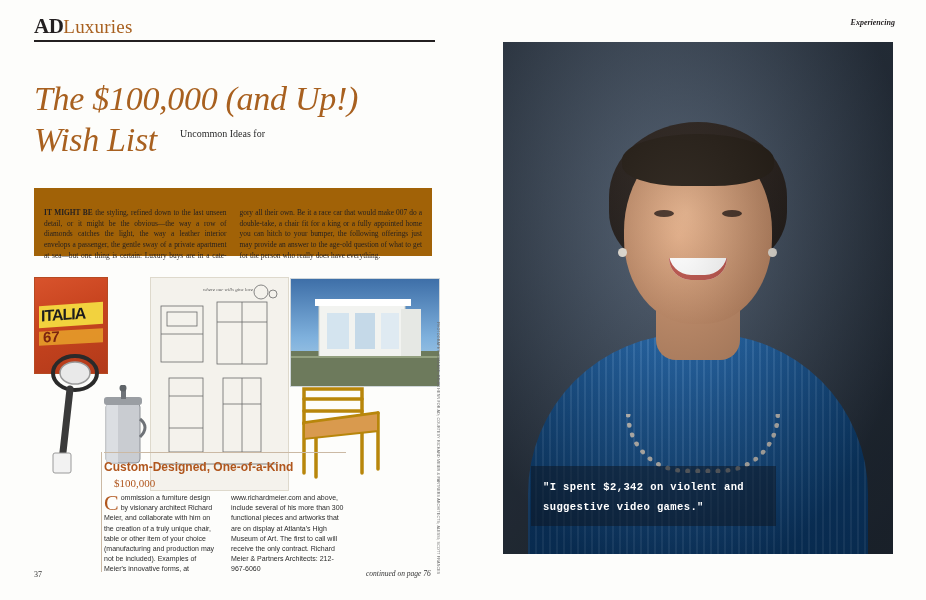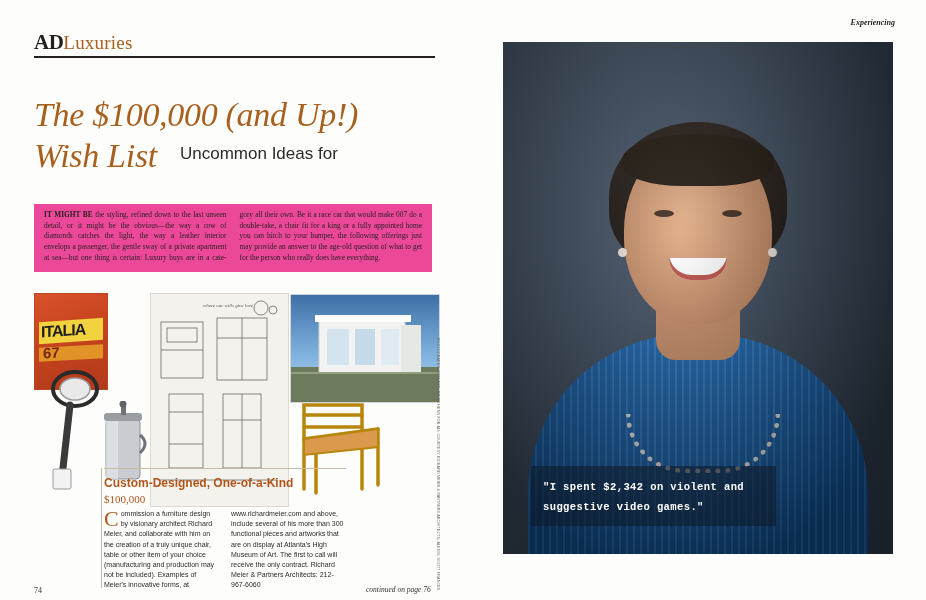--- a/index.html
+++ b/index.html
@@ -17,21 +17,21 @@
   }
   .page {
     position: absolute;
     inset: 0;
     background: #fdfdfb;
   }
 
   
   .left-page {
     position: absolute;
-    left: 0; top: 16px;
+    left: 0; top: 0;
     width: 463px; height: 448px;
   }
   .masthead {
     position: absolute;
     left: 34px; top: 14px;
     width: 400px;
   }
   .masthead .ad {
     font-family: "Liberation Serif", serif;
     font-size: 21px;
@@ -64,33 +64,33 @@
     color: #a8601f;
     line-height: 1.22;
     letter-spacing: -0.3px;
     white-space: nowrap;
     font-style: italic;
   }
   .deck {
     position: absolute;
     left: 180px; top: 127px;
     width: 250px;
-    font-family: Liberation Sans, sans-serif;
-    font-size: 17px;
+    font-family: Liberation Serif, serif;
+    font-size: 10px;
     line-height: 1.32;
     color: #2b2b2b;
   }
 
   .lede {
     position: absolute;
     left: 34px; top: 188px;
     width: 398px;
     height: 68px;
-    background: #ec4899;
-    padding: 6px 10px 8px 10px;
+    background: #a16207;
+    padding: 20px 10px 8px 10px;
     box-sizing: border-box;
   }
   .lede-cols {
     column-count: 2;
     column-gap: 13px;
     font-family: "Liberation Serif", serif;
     font-size: 7.4px;
     line-height: 1.45;
     text-align: justify;
     color: #231f20;
@@ -217,21 +217,21 @@
     font-size: 12px;
     font-weight: bold;
     color: #b0561d;
     line-height: 1.35;
     margin: 4px 0 0 0;
   }
   .cap-price {
     font-family: "Liberation Serif", serif;
     font-size: 11px;
     color: #b0561d;
-    margin: 2px 0 4px 0;
+    margin: 2px 0 4px 10px;
   }
   .cap-cols {
     column-count: 2;
     column-gap: 12px;
     font-family: "Liberation Sans", sans-serif;
     font-size: 7px;
     line-height: 1.45;
     color: #2b2b2b;
     text-align: left;
   }
@@ -511,21 +511,21 @@
     <div class="cap-side-rule"></div>
     <div class="cap-block">
       <div class="cap-title">Custom-Designed, One-of-a-Kind</div>
       <div class="cap-price">$100,000</div>
       <div class="cap-cols">
         <span class="dropcap">C</span><span>ommission a furniture design by visionary architect Richard Meier, and collaborate with him on the creation of a truly unique chair, table or other item of your choice (manufacturing and production may not be included). Examples of Meier's innovative</span>
         <span>forms, at www.richardmeier.com and above, include several of his more than 300 functional pieces and artworks that are on display at Atlanta's High Museum of Art. The first to call will receive the only contract. Richard Meier &amp; Partners Architects: 212-967-6060</span>
       </div>
     </div>
 
-    <div class="folio">74</div>
+    <div class="folio">37</div>
     <div class="continued">continued on page 76</div>
   </div>
 
   <div class="right-page">
     <div class="adv-label">Experiencing</div>
 
     <div class="ad-photo">
       <div class="portrait-shoulders"></div>
       <div class="portrait-neck"></div>
       <div class="portrait-hair"></div>

